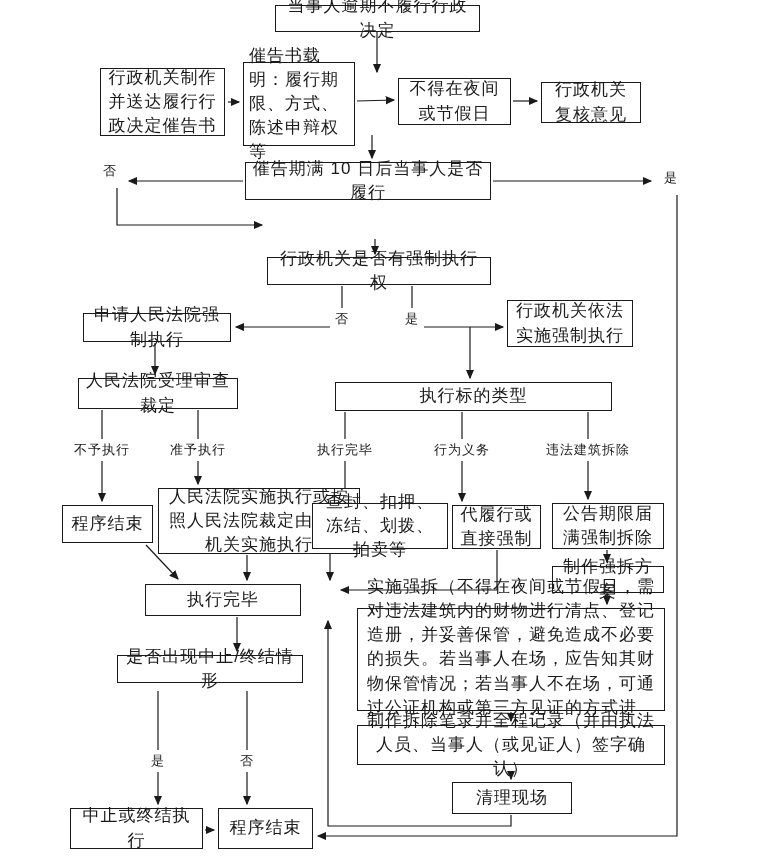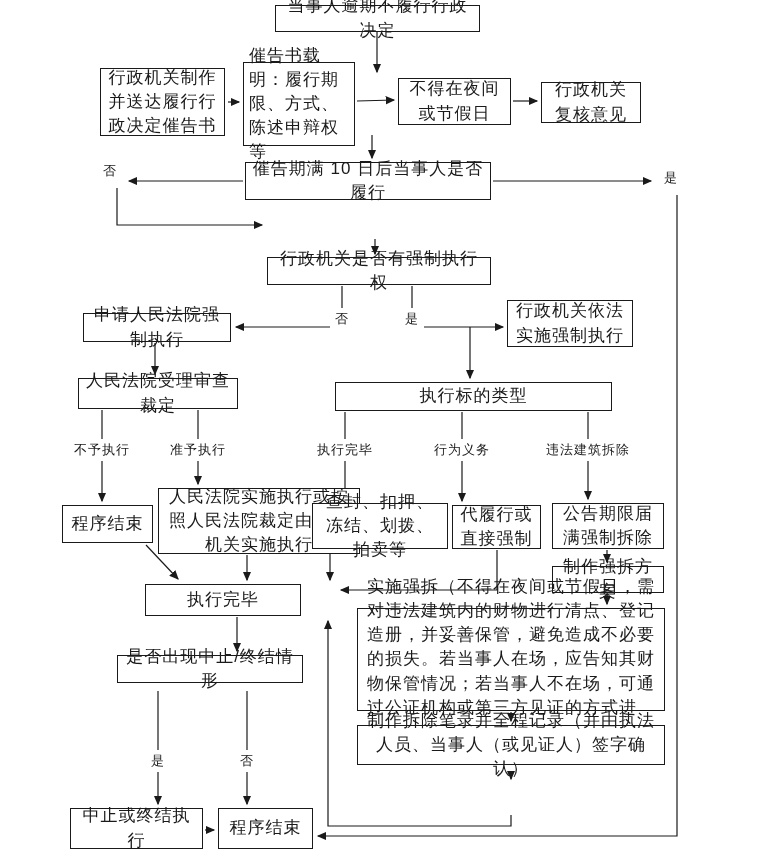--- a/index.html
+++ b/index.html
@@ -98,20 +98,21 @@
   <div class="node" style="left:62px;top:505px;width:91px;height:38px">程序结束</div>
   <div class="node" style="left:158px;top:488px;width:202px;height:66px">人民法院实施执行或按照人民法院裁定由行政机关实施执行</div>
   <div class="node" style="left:312px;top:503px;width:136px;height:46px">查封、扣押、冻结、划拨、拍卖等</div>
   <div class="node" style="left:452px;top:505px;width:89px;height:44px">代履行或直接强制</div>
   <div class="node" style="left:552px;top:503px;width:112px;height:46px">公告期限届满强制拆除</div>
   <div class="node" style="left:552px;top:566px;width:112px;height:27px">制作强拆方案</div>
   <div class="node" style="left:145px;top:584px;width:156px;height:32px">执行完毕</div>
   <div class="node ta-left" style="left:357px;top:608px;width:308px;height:103px;padding:4px 9px">实施强拆（不得在夜间或节假日，需对违法建筑内的财物进行清点、登记造册，并妥善保管，避免造成不必要的损失。若当事人在场，应告知其财物保管情况；若当事人不在场，可通过公证机构或第三方见证的方式进行。）</div>
   <div class="node" style="left:117px;top:655px;width:186px;height:28px">是否出现中止/终结情形</div>
   <div class="node" style="left:357px;top:725px;width:308px;height:40px">制作拆除笔录并全程记录（并由执法人员、当事人（或见证人）签字确认）</div>
+  <div class="node" style="left:452px;top:782px;width:120px;height:32px">清理现场</div>
   <div class="node" style="left:70px;top:808px;width:133px;height:41px">中止或终结执行</div>
   <div class="node" style="left:218px;top:808px;width:95px;height:41px">程序结束</div>
 
   <div class="lbl" style="left:96px;top:162px;width:28px">否</div>
   <div class="lbl" style="left:657px;top:169px;width:28px">是</div>
   <div class="lbl" style="left:328px;top:310px;width:28px">否</div>
   <div class="lbl" style="left:398px;top:310px;width:28px">是</div>
   <div class="lbl" style="left:62px;top:441px;width:80px">不予执行</div>
   <div class="lbl" style="left:158px;top:441px;width:80px">准予执行</div>
   <div class="lbl" style="left:305px;top:441px;width:80px">执行完毕</div>

